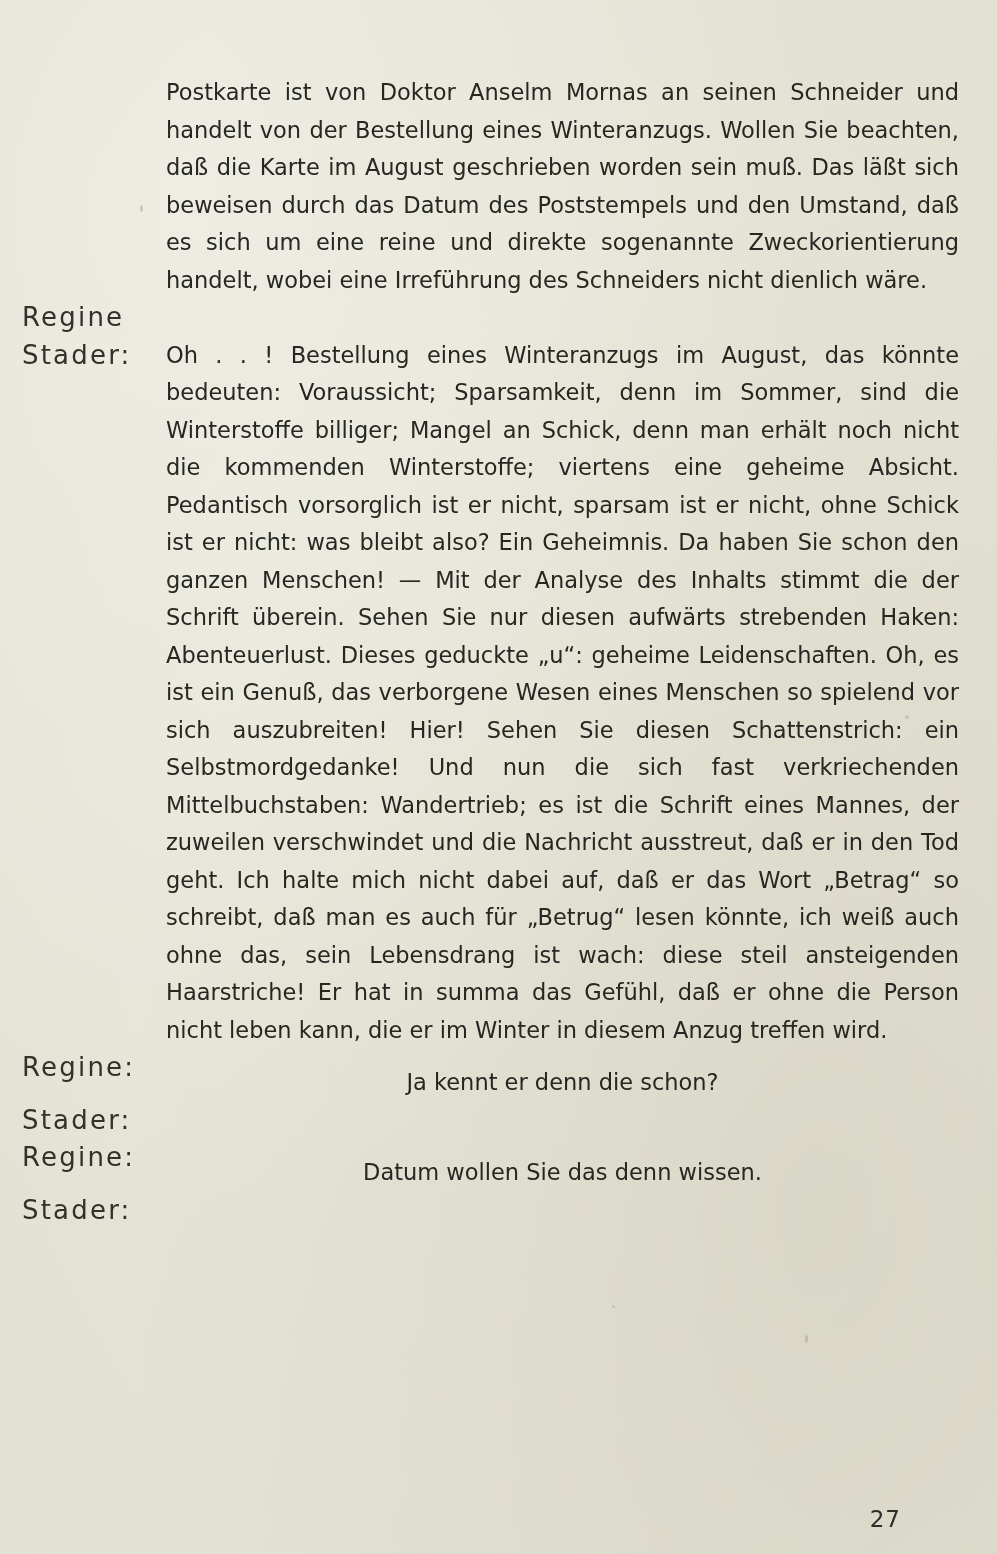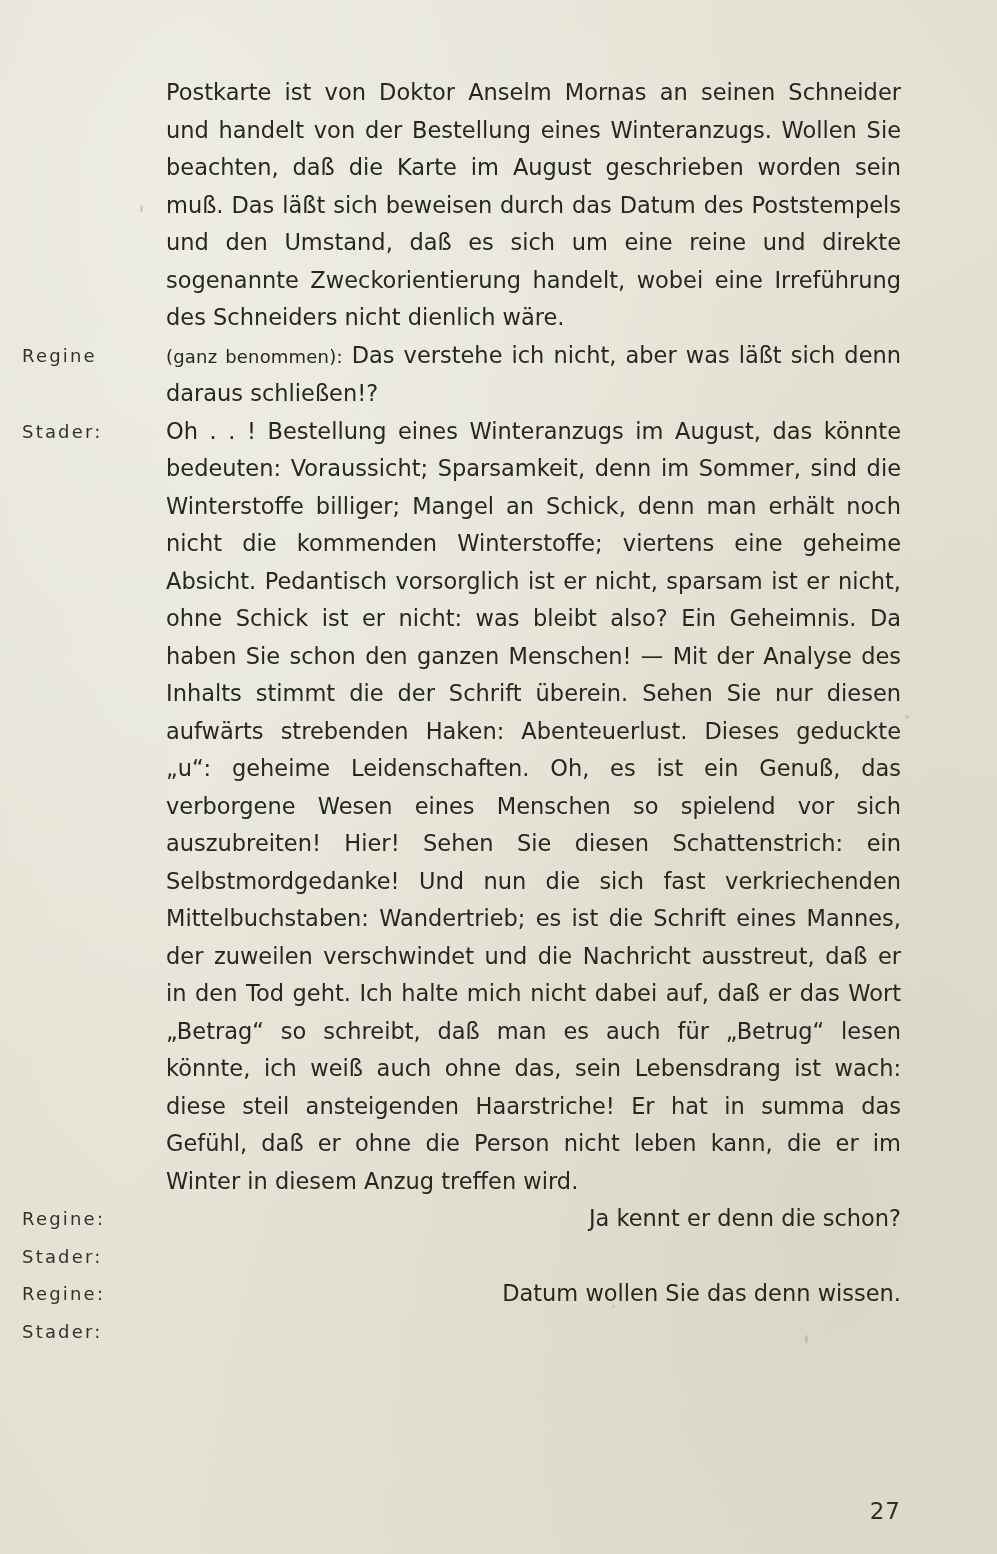--- a/index.html
+++ b/index.html
@@ -21,64 +21,65 @@
     inset: 0;
     background:
       radial-gradient(ellipse at 18% 12%, rgba(255,255,255,0.35) 0%, rgba(255,255,255,0) 55%),
       radial-gradient(ellipse at 82% 78%, rgba(190,186,165,0.30) 0%, rgba(190,186,165,0) 60%),
       radial-gradient(ellipse at 50% 50%, rgba(233,231,218,0) 0%, rgba(205,201,182,0.22) 100%);
     pointer-events: none;
   }
   .page {
     position: absolute;
     inset: 0;
-    padding: 74px 96px 0 18px;
+    padding: 74px 38px 0 18px;
     box-sizing: border-box;
   }
   .block {
     display: flex;
     align-items: flex-start;
     margin-bottom: 0;
   }
   .speaker {
     flex: 0 0 148px;
-    font-size: 18px;
+    font-size: 26px;
     line-height: 37.5px;
     letter-spacing: 2.2px;
     color: #32322c;
     white-space: nowrap;
     padding-left: 4px;
     box-sizing: border-box;
   }
   .speaker-blank {
     flex: 0 0 148px;
   }
   .text {
     flex: 1 1 auto;
     font-size: 22.5px;
     line-height: 37.5px;
     color: #262622;
     text-align: justify;
     text-justify: inter-word;
     hyphens: manual;
   }
   .text.no-justify {
-    text-align: right;
+    text-align: center;
+    margin-top: 15px;
   }
   .stage {
     font-size: 18px;
     letter-spacing: 0.2px;
   }
   .opening .text {
     text-indent: 0;
   }
   .page-number {
     position: absolute;
     right: 96px;
-    bottom: 30px;
+    bottom: 22px;
     font-size: 23px;
     color: #2f2f2a;
     letter-spacing: 1px;
   }
   
   .speck {
     position: absolute;
     background: rgba(90,88,76,0.45);
     border-radius: 50%;
     pointer-events: none;
@@ -91,21 +92,20 @@
 
 <div class="page">
 
   <div class="block opening">
     <div class="speaker-blank"></div>
     <div class="text">Postkarte ist von Doktor Anselm Mornas an seinen Schneider und handelt von der Bestellung eines Winteranzugs. Wollen Sie beachten, daß die Karte im August geschrieben worden sein muß. Das läßt sich beweisen durch das Datum des Poststempels und den Umstand, daß es sich um eine reine und direkte sogenannte Zweckorientierung handelt, wobei eine Irreführung des Schneiders nicht dienlich wäre.</div>
   </div>
 
   <div class="block">
     <div class="speaker">Regine</div>
-    <div class="text"><span class="stage">(ganz benommen):</span> <span>Das verstehe ich nicht, aber was läßt sich denn daraus schließen!?</span></div>
   </div>
 
   <div class="block">
     <div class="speaker">Stader:</div>
     <div class="text">Oh . . ! Bestellung eines Winteranzugs im August, das könnte bedeuten: Voraussicht; Sparsamkeit, denn im Sommer, sind die Winterstoffe billiger; Mangel an Schick, denn man erhält noch nicht die kommenden Winterstoffe; viertens eine geheime Absicht. Pedantisch vorsorglich ist er nicht, sparsam ist er nicht, ohne Schick ist er nicht: was bleibt also? Ein Geheimnis. Da haben Sie schon den ganzen Menschen! — Mit der Analyse des Inhalts stimmt die der Schrift überein. Sehen Sie nur diesen aufwärts strebenden Haken: Abenteuerlust. Dieses geduckte „u“: geheime Leidenschaften. Oh, es ist ein Genuß, das verborgene Wesen eines Menschen so spielend vor sich auszubreiten! Hier! Sehen Sie diesen Schattenstrich: ein Selbstmordgedanke! Und nun die sich fast verkriechenden Mittelbuchstaben: Wandertrieb; es ist die Schrift eines Mannes, der zuweilen verschwindet und die Nachricht ausstreut, daß er in den Tod geht. Ich halte mich nicht dabei auf, daß er das Wort „Betrag“ so schreibt, daß man es auch für „Betrug“ lesen könnte, ich weiß auch ohne das, sein Lebensdrang ist wach: diese steil ansteigenden Haarstriche! Er hat in summa das Gefühl, daß er ohne die Person nicht leben kann, die er im Winter in diesem Anzug treffen wird.</div>
   </div>
 
   <div class="block">
     <div class="speaker">Regine:</div>
     <div class="text no-justify">Ja kennt er denn die schon?</div>

